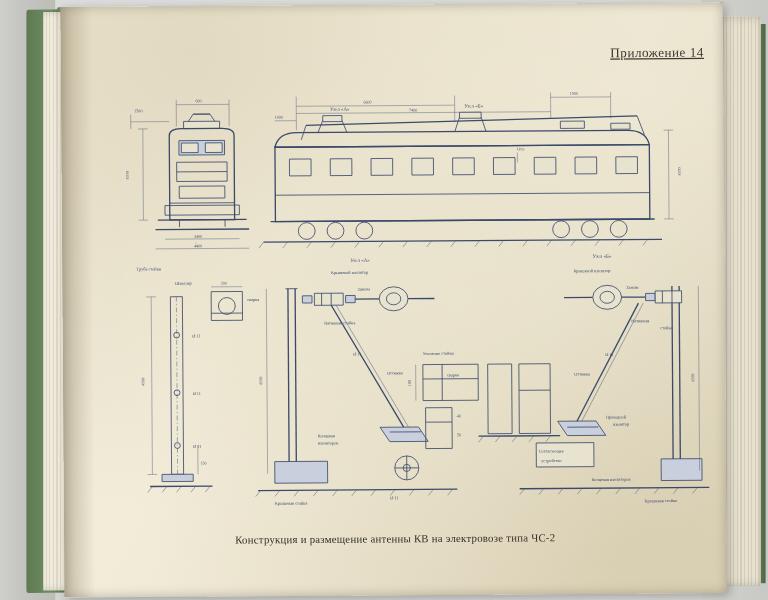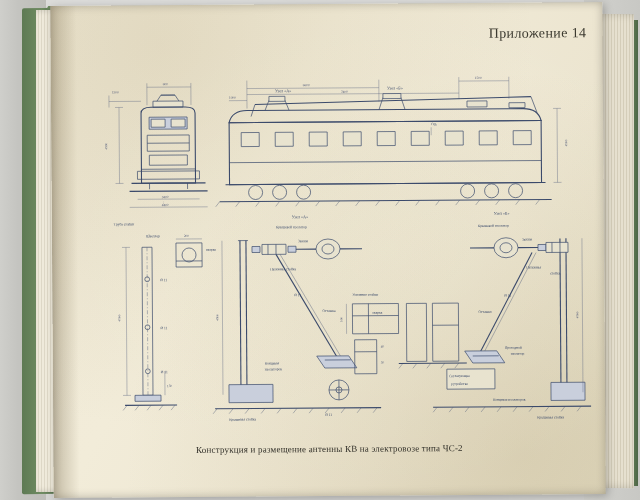--- a/index.html
+++ b/index.html
@@ -61,22 +61,22 @@
   }
   .page-grain{
     position:absolute;inset:0;
     background:
       radial-gradient(ellipse at 20% 8%,rgba(160,140,90,0.18),transparent 60%),
       radial-gradient(ellipse at 85% 92%,rgba(160,140,90,0.20),transparent 60%),
       radial-gradient(ellipse at 60% 50%,rgba(255,255,240,0.25),transparent 70%);
     pointer-events:none;
   }
   .plate-title{
-    position:absolute;right:16px;top:23px;
-    font-size:14px;color:#3c3a30;letter-spacing:.4px;
+    position:absolute;right:16px;top:36px;
+    font-size:11px;color:#3c3a30;letter-spacing:.4px;text-decoration:underline;
   }
   .plate-caption{
     position:absolute;left:0;right:0;bottom:42px;text-align:center;
     font-size:9px;color:#33312a;letter-spacing:.2px;
   }
   
   .drawing{position:absolute;left:28px;top:60px;width:512px;height:370px;}
   svg{display:block;}
   .ln{stroke:#3b4a6b;stroke-width:.7;fill:none;}
   .ln2{stroke:#3b4a6b;stroke-width:1.1;fill:none;}

